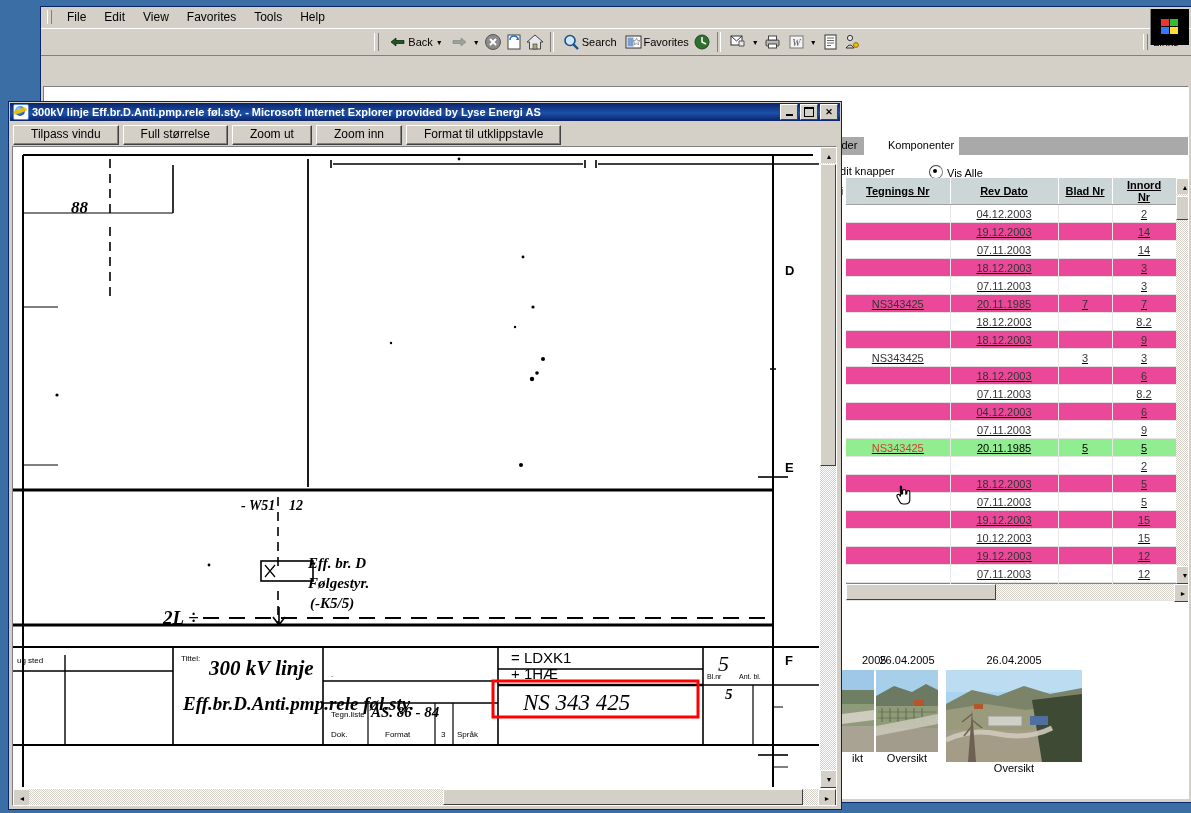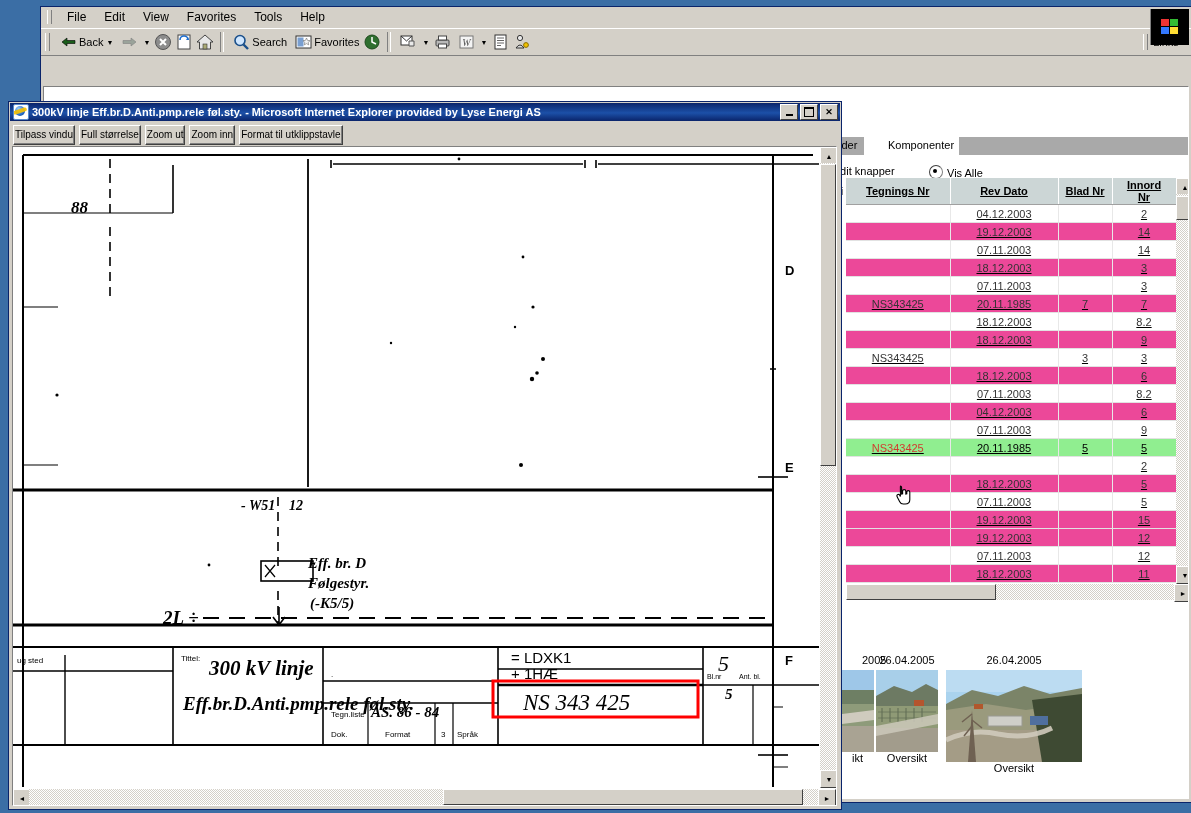--- a/index.html
+++ b/index.html
@@ -25,21 +25,21 @@
   .tb-btn.max i{display:block;width:8px;height:7px;border:1px solid #000;border-top-width:2px;}
 
   
   #ie-main{left:40px;top:6px;width:1150px;height:795px;border:1px solid #0a246a;background:#d4d0c8;}
   #ie-main .titlebar{margin:1px;}
   .menubar{height:20px;display:flex;align-items:center;padding-left:6px;background:#d4d0c8;
            border-bottom:1px solid #d4d0c8;}
   .menubar .grip{width:3px;height:14px;border-left:1px solid #fff;border-right:1px solid #808080;margin-right:6px;}
   .menu-item{padding:2px 9px;color:#000;font-size:12px;}
   .toolbar{height:26px;display:flex;align-items:center;padding-left:4px;background:#d4d0c8;
-           border-top:1px solid #fff;border-bottom:1px solid #808080;position:relative;}
+           border-top:1px solid #fff;border-bottom:1px solid #808080;position:relative;justify-content:center;}
   .tb-sep{width:2px;height:20px;border-left:1px solid #808080;border-right:1px solid #fff;margin:0 4px;}
   .tbtn{display:flex;align-items:center;height:22px;padding:0 3px;color:#000;font-size:11px;}
   .tbtn .ar{font-size:7px;margin-left:3px;color:#000;}
   .tbtn.dim{color:#808080;}
   .ico{width:21px;height:20px;position:relative;display:inline-block;}
   .links-zone{position:absolute;right:2px;display:flex;align-items:center;height:22px;}
   .links-zone .grip{width:3px;height:16px;border-left:1px solid #fff;border-right:1px solid #808080;margin-right:5px;}
   .ie-logo{position:absolute;right:2px;top:2px;width:38px;height:36px;background:#000;
            border-left:1px solid #808080;display:flex;align-items:center;justify-content:center;}
   .ie-flag{width:20px;height:18px;display:block;}
@@ -90,21 +90,21 @@
   #thumbs{position:absolute;left:0;bottom:6px;right:14px;height:140px;background:#fff;}
   .thumb{position:absolute;}
   .thumb .date{position:absolute;top:0;left:50%;transform:translateX(-50%);font-size:11px;color:#000;white-space:nowrap;}
   .thumb .pic{position:absolute;top:16px;left:0;border:0;overflow:hidden;}
   .thumb .cap{position:absolute;left:50%;transform:translateX(-50%);font-size:11px;color:#000;white-space:nowrap;}
 
   
   #ie-draw{left:8px;top:101px;width:832px;height:707px;border:1px solid #0a246a;background:#d4d0c8;}
   #ie-draw .titlebar{margin:1px;}
   .dbar{height:22px;display:flex;align-items:center;padding:2px 0 0 4px;gap:4px;background:#d4d0c8;}
-  .dbtn{height:18px;line-height:17px;padding:0 1px;font-size:10px;background:#d4d0c8;color:#000;
+  .dbtn{height:18px;line-height:17px;padding:0 17px;font-size:12px;background:#d4d0c8;color:#000;
       border-top:1px solid #fff;border-left:1px solid #fff;border-right:1px solid #404040;border-bottom:1px solid #404040;
       box-shadow:inset -1px -1px 0 #808080;white-space:nowrap;}
   #draw-client{position:absolute;left:3px;top:44px;width:823px;height:658px;background:#fff;
       border:1px solid #808080;border-right-color:#fff;border-bottom-color:#fff;overflow:hidden;}
   #draw-canvas{position:absolute;left:0;top:0;width:806px;height:641px;background:#fff;overflow:hidden;}
 
   .hand{position:absolute;width:16px;height:20px;pointer-events:none;}
 </style>
 </head>
 <body>
@@ -389,20 +389,26 @@
               </tr>
               <tr>
                 <td class="tegn"></td>
                 <td>07.11.2003</td>
                 <td></td>
                 <td>5</td>
               </tr>
               <tr class="alt">
                 <td class="tegn"></td>
                 <td>19.12.2003</td>
+                <td></td>
+                <td>15</td>
+              </tr>
+              <tr>
+                <td class="tegn"></td>
+                <td>10.12.2003</td>
                 <td></td>
                 <td>15</td>
               </tr>
               <tr class="alt">
                 <td class="tegn"></td>
                 <td>19.12.2003</td>
                 <td></td>
                 <td>12</td>
               </tr>
               <tr>

